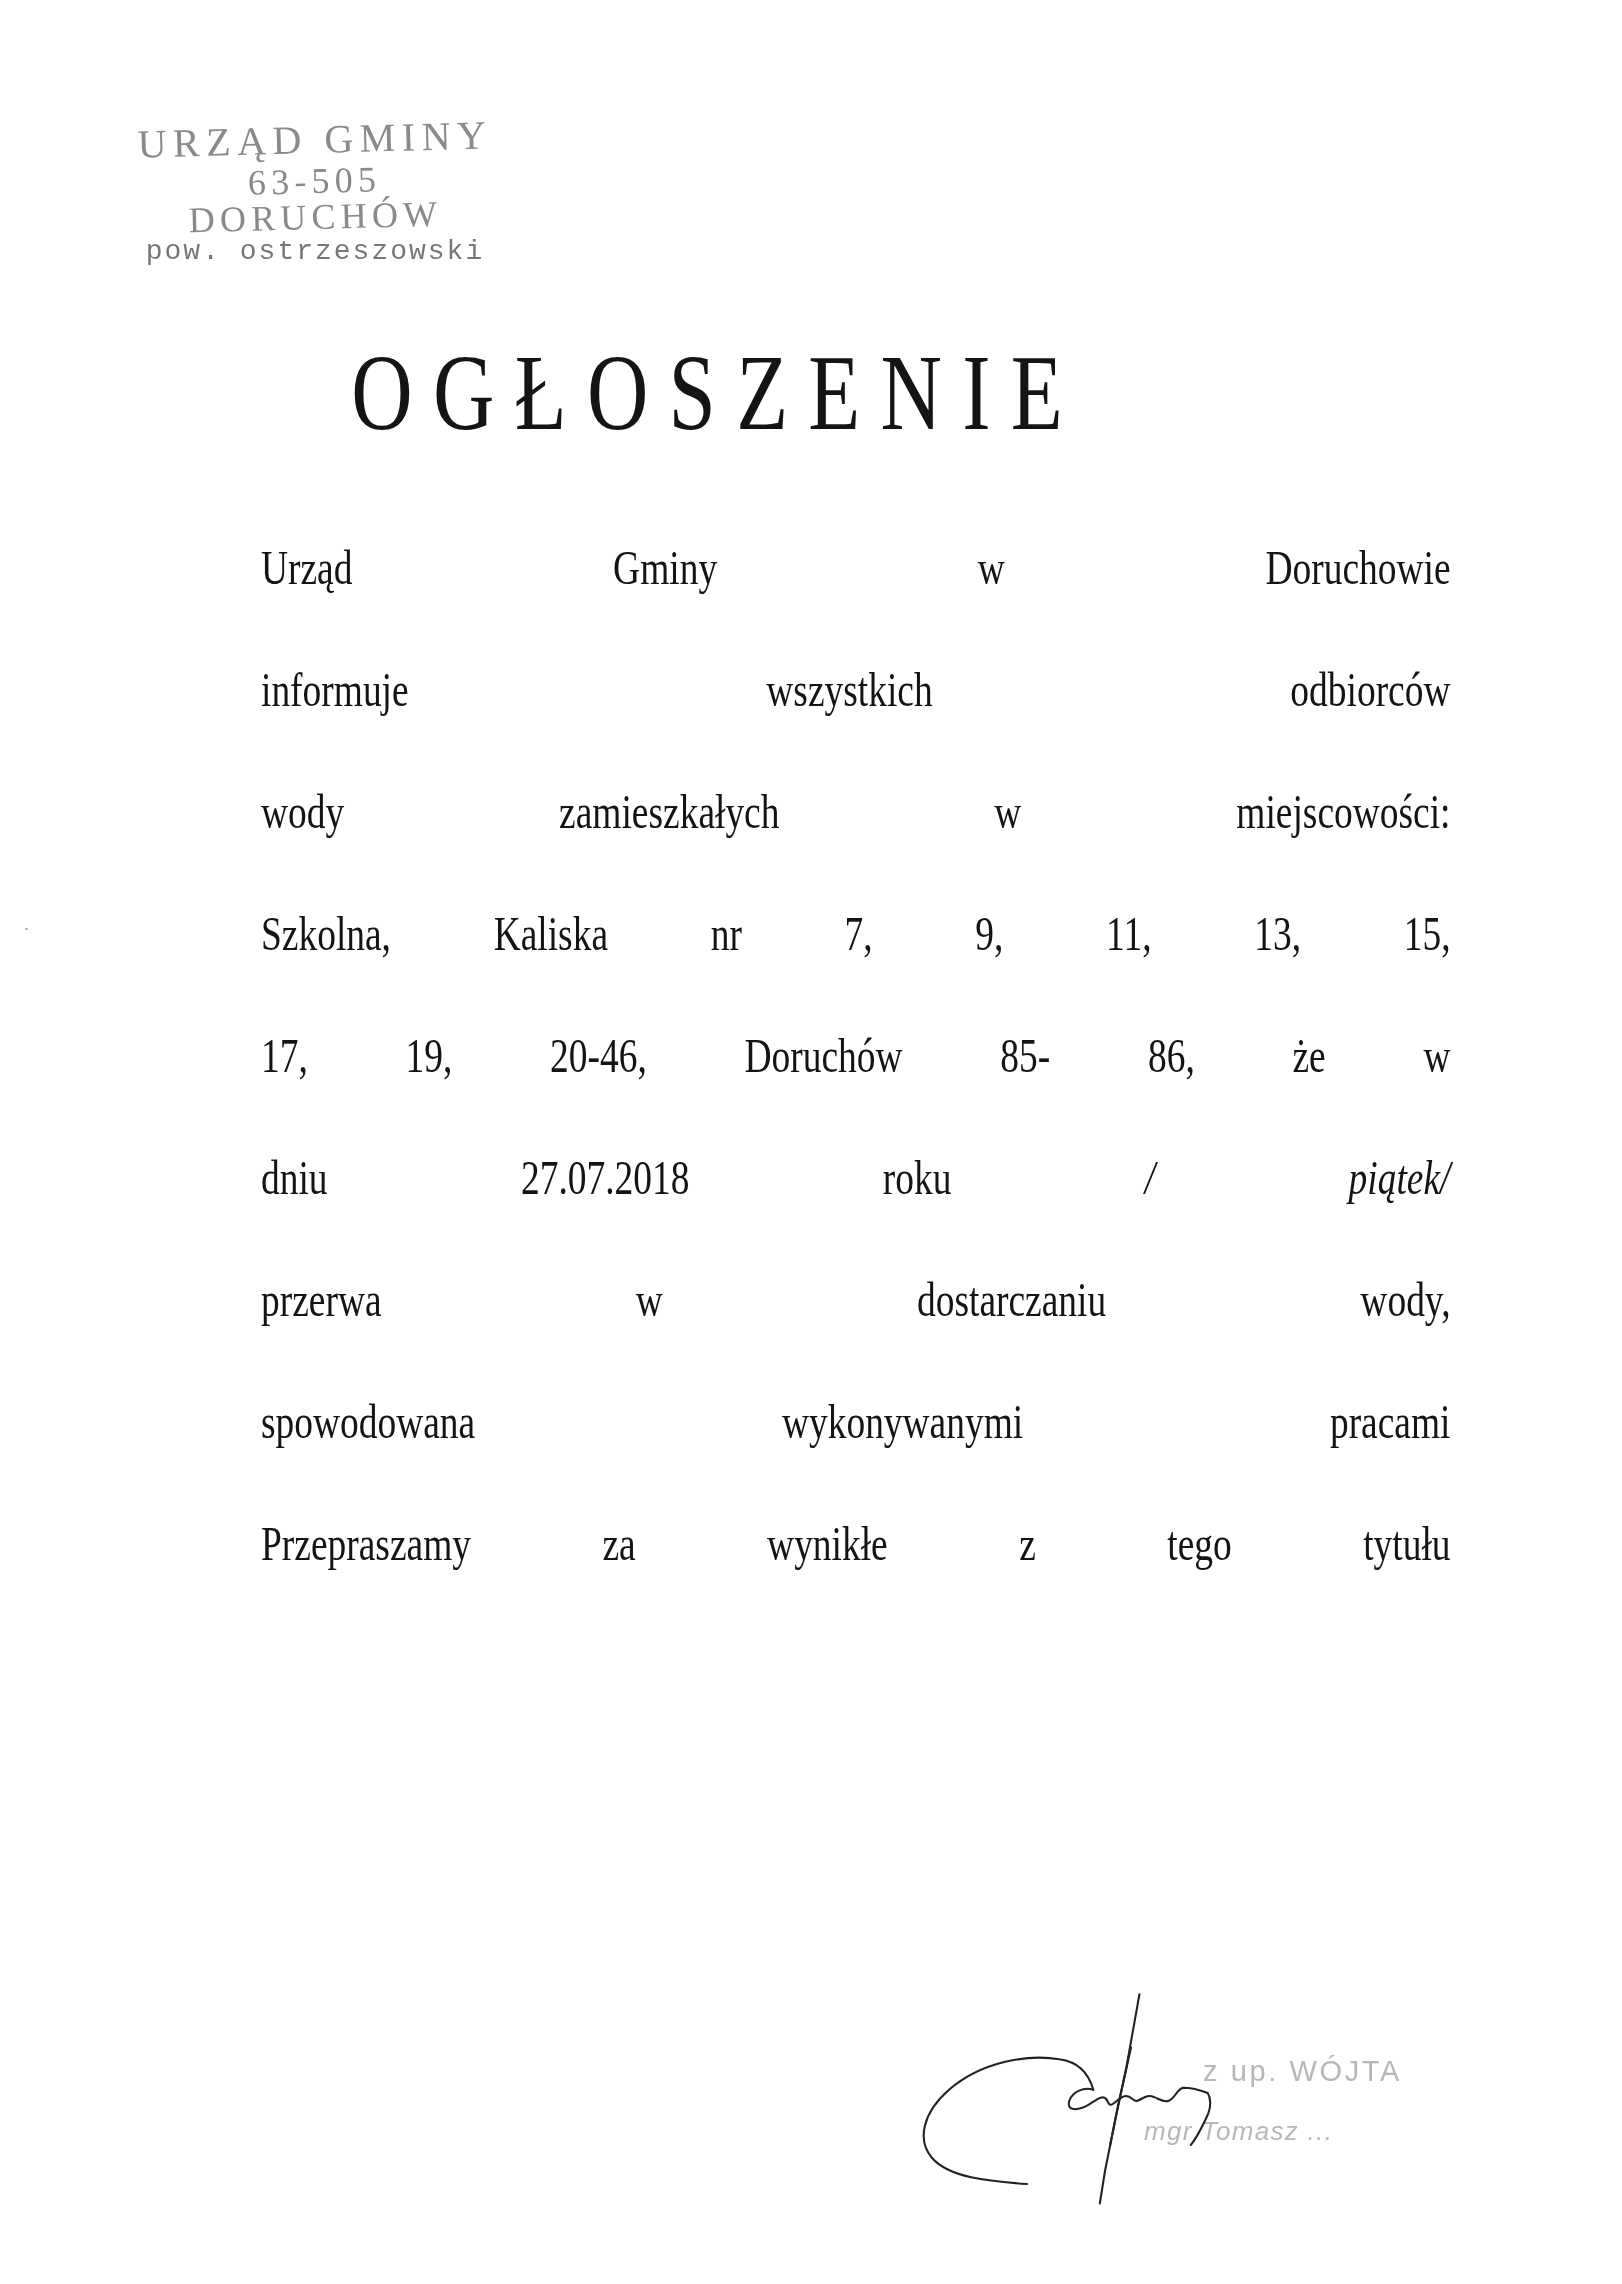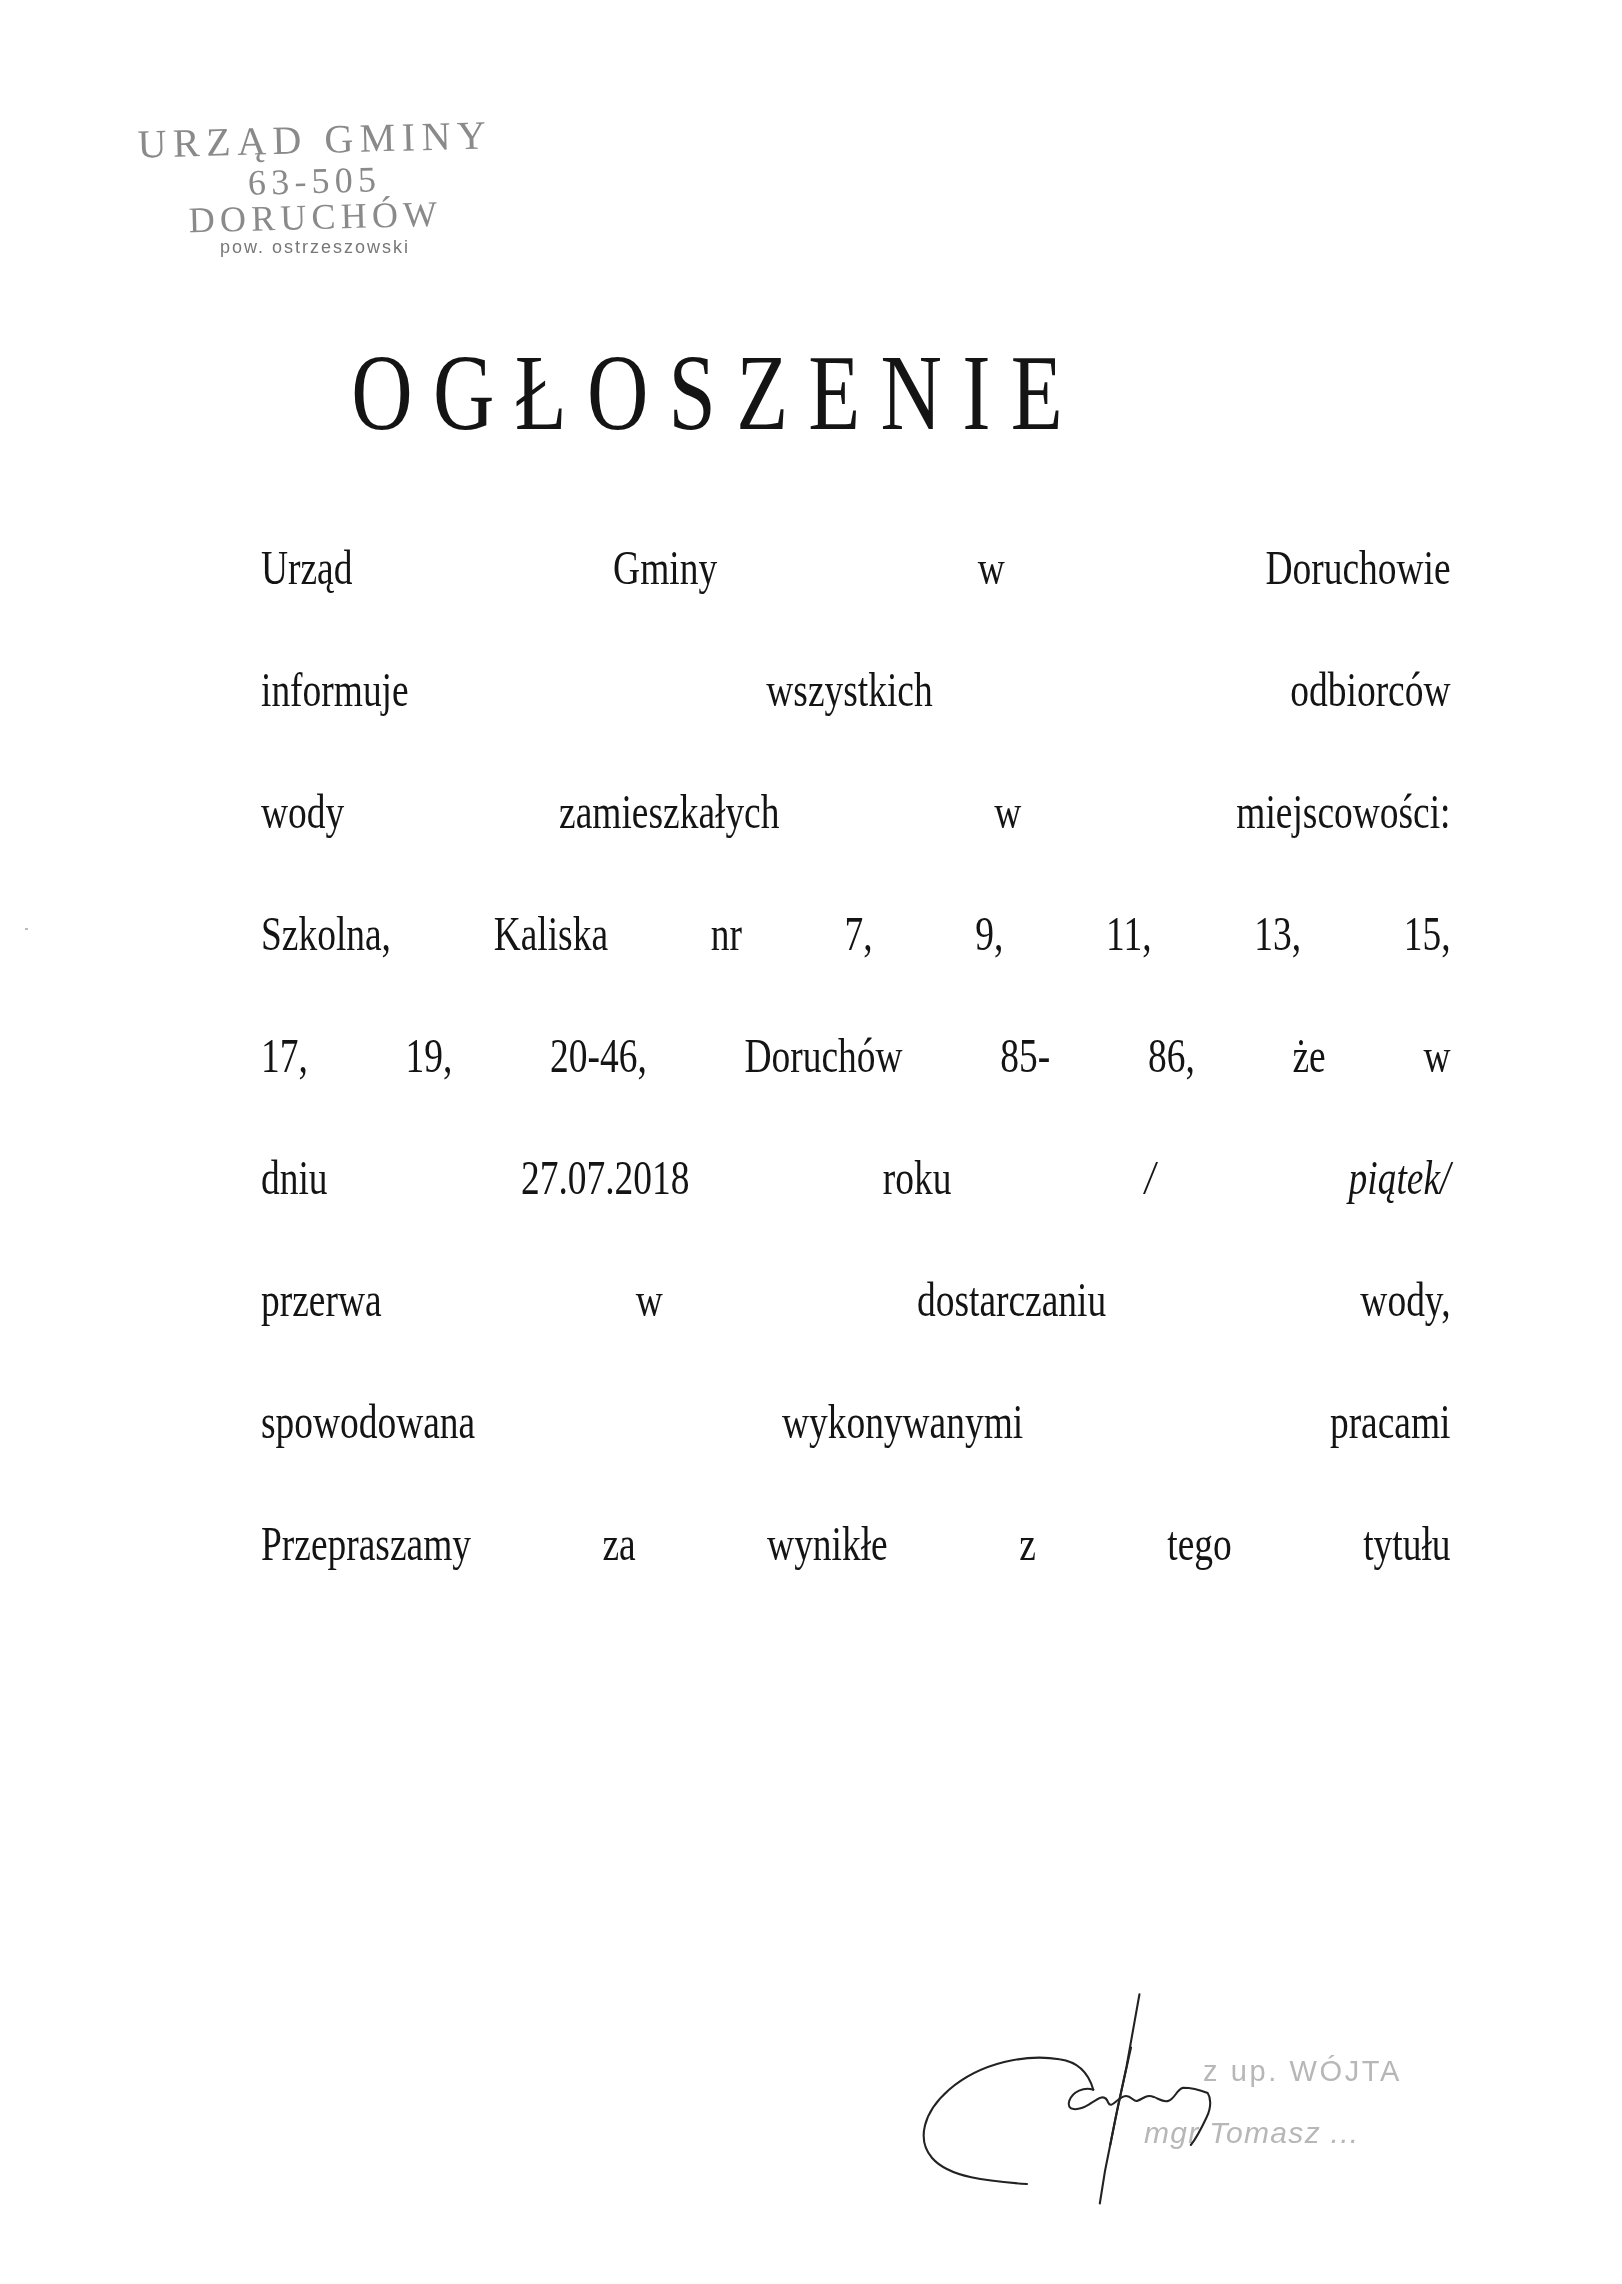--- a/index.html
+++ b/index.html
@@ -1,32 +1,32 @@
 <!DOCTYPE html>
 <html style="font-size:10.4px"><head>
 <meta charset="utf-8">
 <style>
   html, body { margin: 0; padding: 0; background: #ffffff; }
   body { width: 1623px; height: 2284px; position: relative; overflow: hidden; font-family: "Liberation Serif", "DejaVu Serif", serif; color: #141414; }
   .stamp { position: absolute; left: 133px; top: 120px; width: 364px; color: #8a8a8a; font-family: "Liberation Serif", serif; text-align: center; line-height: 1; }
   .stamp .l1 { font-size: 40px; letter-spacing: 6.5px; display: block; transform: rotate(-1.5deg); }
   .stamp .l2 { font-size: 36px; letter-spacing: 5.2px; display: block; margin-top: 2.6px; transform: rotate(-1.5deg); }
-  .stamp .l3 { font-size: 18px; letter-spacing: 2px; display: block; margin-top: 3.9px; color: #777; font-family: Liberation Sans, sans-serif; }
+  .stamp .l3 { font-size: 28px; letter-spacing: 2px; display: block; margin-top: 3.9px; color: #777; font-family: Liberation Mono, monospace; }
   .title { position: absolute; left: 0; top: 338px; width: 1414px; text-align: center; font-size: 109px; letter-spacing: 26px; font-weight: 400; line-height: 1; }
   .title span { display: inline-block; transform: scaleX(0.78); transform-origin: center; padding-left: 26px; }
   .body-text { position: absolute; left: 261px; width: 1190px; top: 507px; }
   .line { height: 122px; position: relative; font-size: 48px; line-height: 122px; white-space: nowrap; }
   .line .inner { display: block; width: 1525px; transform: scaleX(0.78); transform-origin: left center; text-align: justify; text-align-last: justify; }
   .line.left .inner { text-align: left; text-align-last: left; }
   .italic { font-style: italic; }
   sup { font-size: 62%; vertical-align: 0; position: relative; top: -0.55em; font-style: italic; }
   .underline-seg { position: absolute; left: 0; height: 5.9px; background: #111; }
   .sig-stamp { position: absolute; color: #b7b7b7; font-family: "Liberation Sans", sans-serif; text-align: right; }
   .sig-stamp.s1 { left: 1203px; top: 2055px; font-size: 29px; letter-spacing: 2.6px; }
-  .sig-stamp.s2 { left: 1144px; top: 2116px; font-size: 30px; font-style: italic; letter-spacing: 1.3px; }
+  .sig-stamp.s2 { left: 1144px; top: 2116px; font-size: 26px; font-style: italic; letter-spacing: 1.3px; }
   .signature { position: absolute; left: 910px; top: 1950px; width: 520px; height: 273px; }
   .speck { position: absolute; left: 25px; top: 928px; width: 2.6px; height: 2px; background: #bbb; }
 </style>
 </head>
 <body>
 
 <div class="stamp">
   <span class="l1">URZĄD GMINY</span>
   <span class="l2">63-505 DORUCHÓW</span>
   <span class="l3">pow. ostrzeszowski</span>

